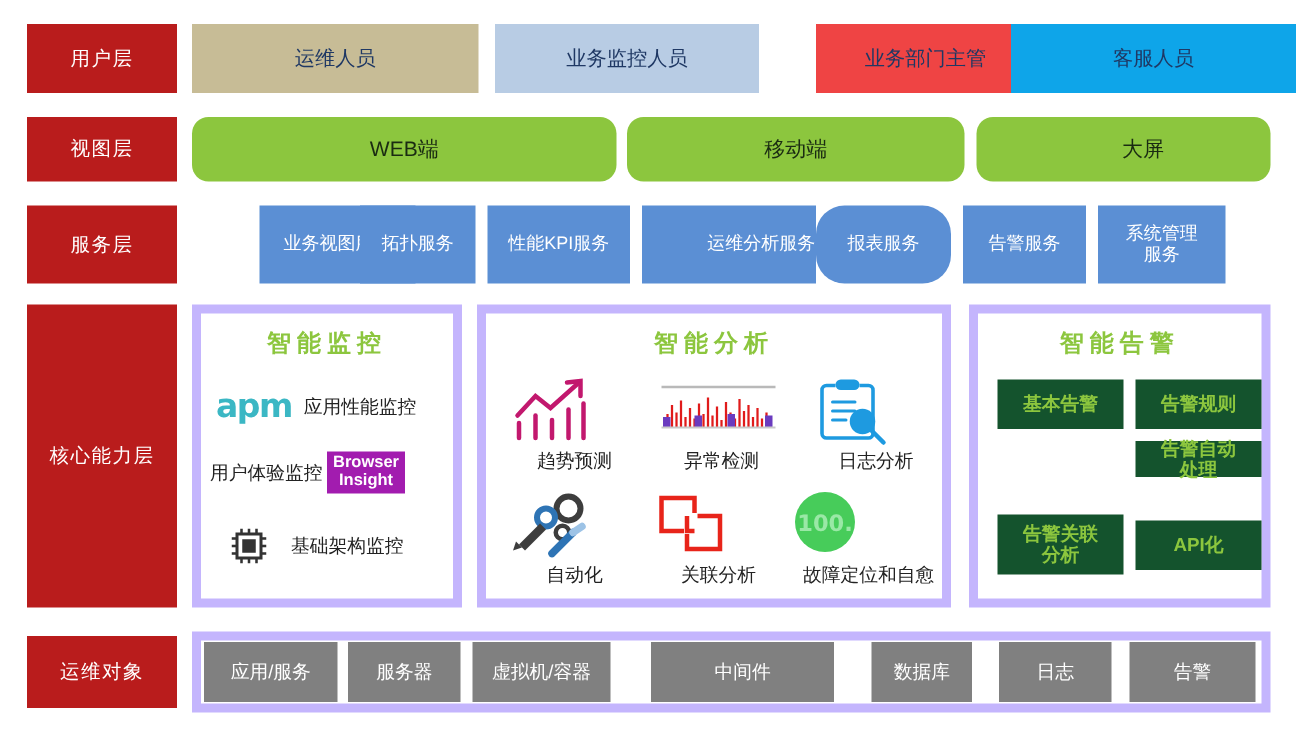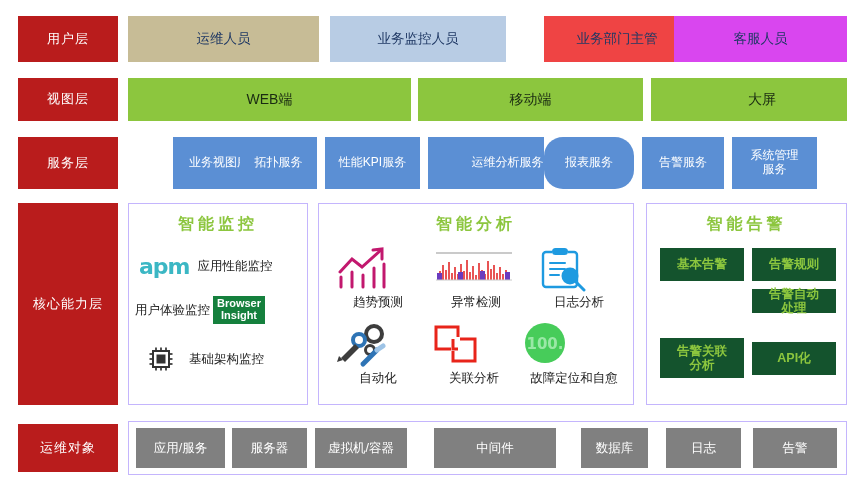--- a/index.html
+++ b/index.html
@@ -16,28 +16,28 @@
     position:absolute;
     display:flex;align-items:center;justify-content:center;
     text-align:center;
     box-sizing:border-box;
     line-height:1.15;
   }
   .layer-label{
     background:#b91c1c;color:#ffffff;font-size:13px;letter-spacing:1px;
   }
   .row-user .blk-item{color:#1f3864;font-size:13.5px;}
-  .row-view .blk-item{background:#8cc63e;color:#1a2b12;font-size:14px;}
+  .row-view .blk-item{background:#8cc63e;color:#1a2b12;font-size:14px;border-radius:11px;}
   .row-serv .blk-item{background:#5b8fd4;color:#ffffff;font-size:12px;}
   .row-obj  .blk-item{background:#808080;color:#ffffff;font-size:12.5px;}
 
   
   .panel{
     position:absolute;box-sizing:border-box;
-    background:#ffffff;border:1px solid #c4b5fd;
+    background:#ffffff;border:6px solid #c4b5fd;
   }
   .panel-title{
     position:absolute;left:0;right:0;top:10px;
     text-align:center;color:#8cc63e;font-size:16px;font-weight:bold;
     letter-spacing:4px;
   }
   .core-outer{
     position:absolute;box-sizing:border-box;
     border:1px solid #d9d9d9;background:#ffffff;
   }
@@ -49,41 +49,41 @@
   .icon-cell .cap{font-size:12.5px;color:#222;margin-top:2px;white-space:nowrap;}
 
   .alarm-box{
     position:absolute;box-sizing:border-box;
     background:#14532d;color:#8cc63e;font-size:12.5px;font-weight:bold;
     display:flex;align-items:center;justify-content:center;text-align:center;
     line-height:1.15;
   }
 
   .bi-badge{
-    background:#15803d;color:#ffffff;font-size:11px;font-weight:bold;
+    background:#a21caf;color:#ffffff;font-size:11px;font-weight:bold;
     line-height:1.05;padding:2px 4px;text-align:center;margin-left:3px;
   }
   .apm-logo{
     color:#3bb7c4;font-size:22px;font-weight:bold;letter-spacing:-1px;
     font-family:"DejaVu Sans",sans-serif;
   }
   svg{display:block;}
 </style>
 </head>
 <body>
 
 <div class="canvas">
 
   <div class="blk layer-label" style="left:18px;top:16px;width:100px;height:46px;">用户层</div>
 
   <div class="row-user">
     <div class="blk blk-item" style="left:128px;top:16px;width:191px;height:46px;background:#c7bc96;">运维人员</div>
     <div class="blk blk-item" style="left:330px;top:16px;width:176px;height:46px;background:#b8cce4;">业务监控人员</div>
     <div class="blk blk-item" style="left:544px;top:16px;width:146px;height:46px;background:#ef4444;text-align:center;">业务部门主管</div>
-    <div class="blk blk-item" style="left:674px;top:16px;width:173px;height:46px;background:#d946ef;">客服人员</div>
+    <div class="blk blk-item" style="left:674px;top:16px;width:190px;height:46px;background:#0ea5e9;">客服人员</div>
   </div>
 
   <div class="blk layer-label" style="left:18px;top:78px;width:100px;height:43px;">视图层</div>
 
   <div class="row-view">
     <div class="blk blk-item" style="left:128px;top:78px;width:283px;height:43px;">WEB端</div>
     <div class="blk blk-item" style="left:418px;top:78px;width:225px;height:43px;">移动端</div>
     <div class="blk blk-item" style="left:651px;top:78px;width:196px;height:43px;padding-left:26px;">大屏</div>
   </div>
 

